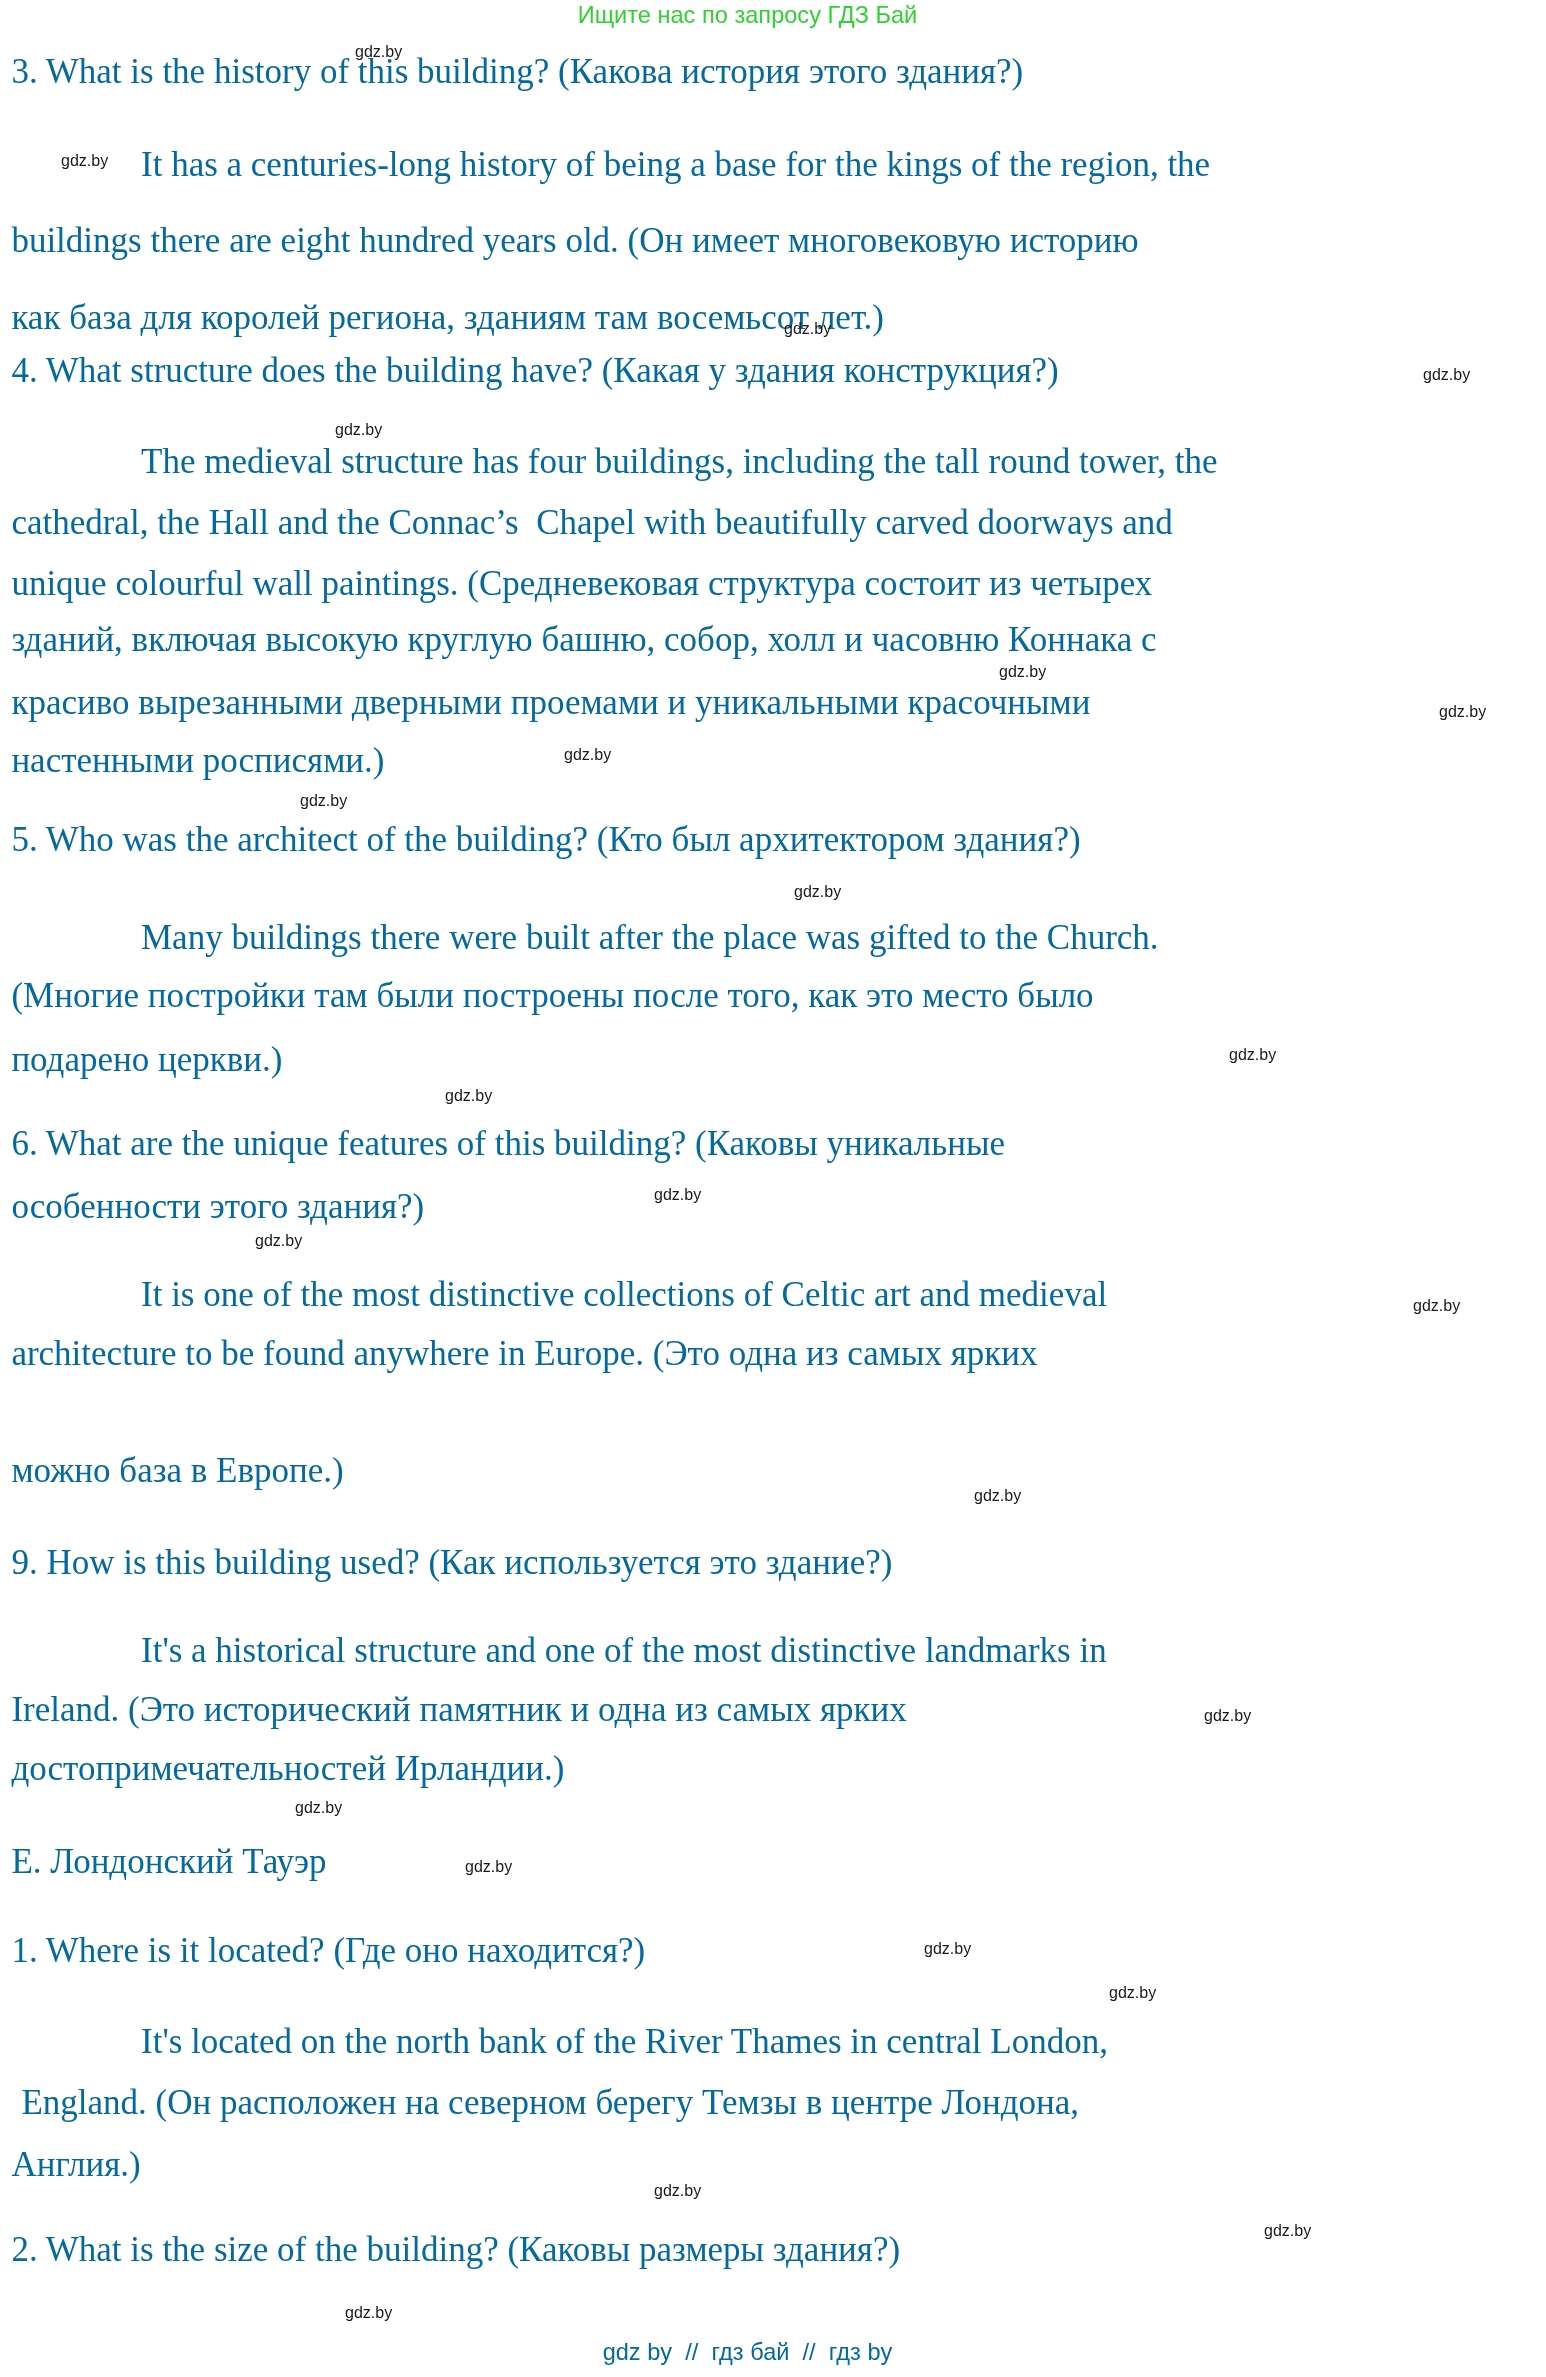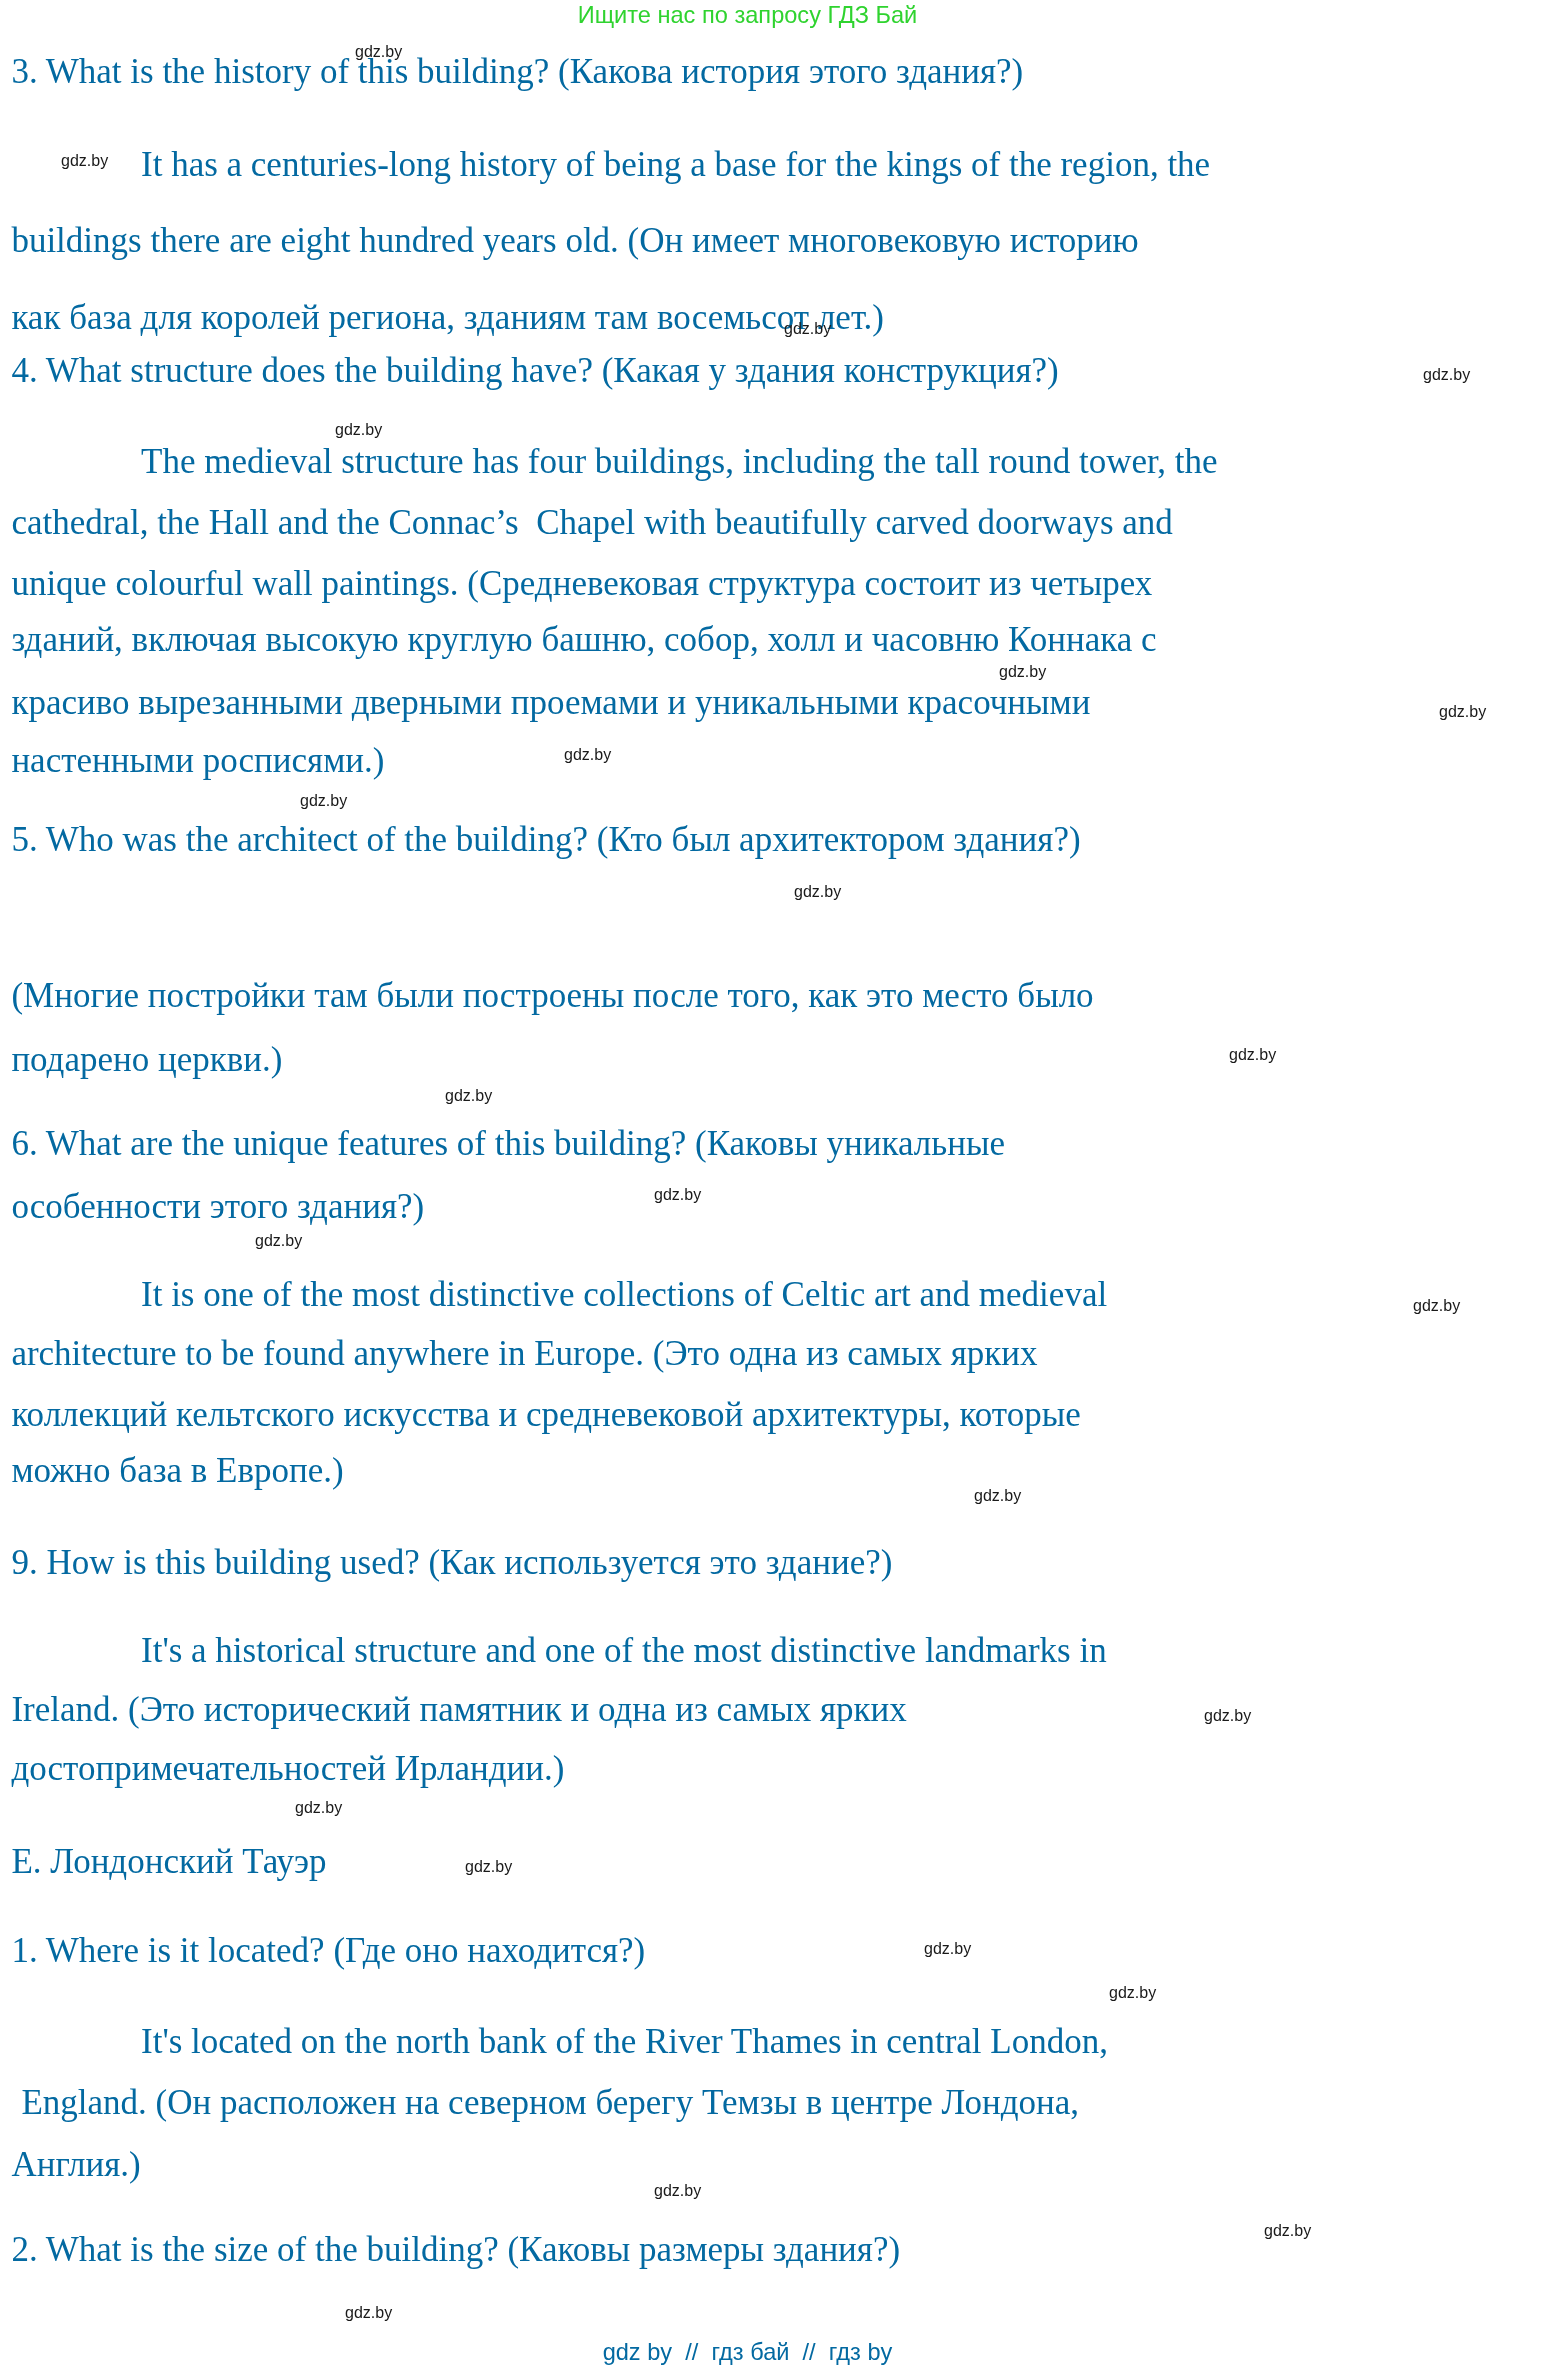--- a/index.html
+++ b/index.html
@@ -48,27 +48,27 @@
   <div class="line" style="left:11.4px;  top:222px;">buildings there are eight hundred years old. (Он имеет многовековую историю</div>
   <div class="line" style="left:11.4px;  top:299px;">как база для королей региона, зданиям там восемьсот лет.)</div>
   <div class="line" style="left:11.4px;  top:352px;">4. What structure does the building have? (Какая у здания конструкция?)</div>
   <div class="line" style="left:141px; top:443px;">The medieval structure has four buildings, including the tall round tower, the</div>
   <div class="line" style="left:11.4px;  top:504px;">cathedral, the Hall and the Connac’s  Chapel with beautifully carved doorways and</div>
   <div class="line" style="left:11.4px;  top:565px;">unique colourful wall paintings. (Средневековая структура состоит из четырех</div>
   <div class="line" style="left:11.4px;  top:621px;">зданий, включая высокую круглую башню, собор, холл и часовню Коннака с</div>
   <div class="line" style="left:11.4px;  top:684px;">красиво вырезанными дверными проемами и уникальными красочными</div>
   <div class="line" style="left:11.4px;  top:742px;">настенными росписями.)</div>
   <div class="line" style="left:11.4px;  top:821px;">5. Who was the architect of the building? (Кто был архитектором здания?)</div>
+  <div class="line" style="left:141px; top:919px;">Many buildings there were built after the place was gifted to the Church.</div>
   <div class="line" style="left:11.4px;  top:977px;">(Многие постройки там были построены после того, как это место было</div>
   <div class="line" style="left:11.4px;  top:1041px;">подарено церкви.)</div>
   <div class="line" style="left:11.4px;  top:1125px;">6. What are the unique features of this building? (Каковы уникальные</div>
   <div class="line" style="left:11.4px;  top:1188px;">особенности этого здания?)</div>
   <div class="line" style="left:141px; top:1276px;">It is one of the most distinctive collections of Celtic art and medieval</div>
   <div class="line" style="left:11.4px;  top:1335px;">architecture to be found anywhere in Europe. (Это одна из самых ярких</div>
-  <div class="line" style="left:11.4px;  top:1396px;">коллекций кельтского искусства и средневековой архитектуры, которые</div>
   <div class="line" style="left:11.4px;  top:1452px;">можно база в Европе.)</div>
   <div class="line" style="left:11.4px;  top:1544px;">9. How is this building used? (Как используется это здание?)</div>
   <div class="line" style="left:141px; top:1632px;">It's a historical structure and one of the most distinctive landmarks in</div>
   <div class="line" style="left:11.4px;  top:1691px;">Ireland. (Это исторический памятник и одна из самых ярких</div>
   <div class="line" style="left:11.4px;  top:1750px;">достопримечательностей Ирландии.)</div>
   <div class="line" style="left:11.4px;  top:1843px;">Е. Лондонский Тауэр</div>
   <div class="line" style="left:11.4px;  top:1932px;">1. Where is it located? (Где оно находится?)</div>
   <div class="line" style="left:141px; top:2023px;">It's located on the north bank of the River Thames in central London,</div>
   <div class="line" style="left:11.4px;  top:2084px;margin-left:10px;">England. (Он расположен на северном берегу Темзы в центре Лондона,</div>
   <div class="line" style="left:11.4px;  top:2146px;">Англия.)</div>

